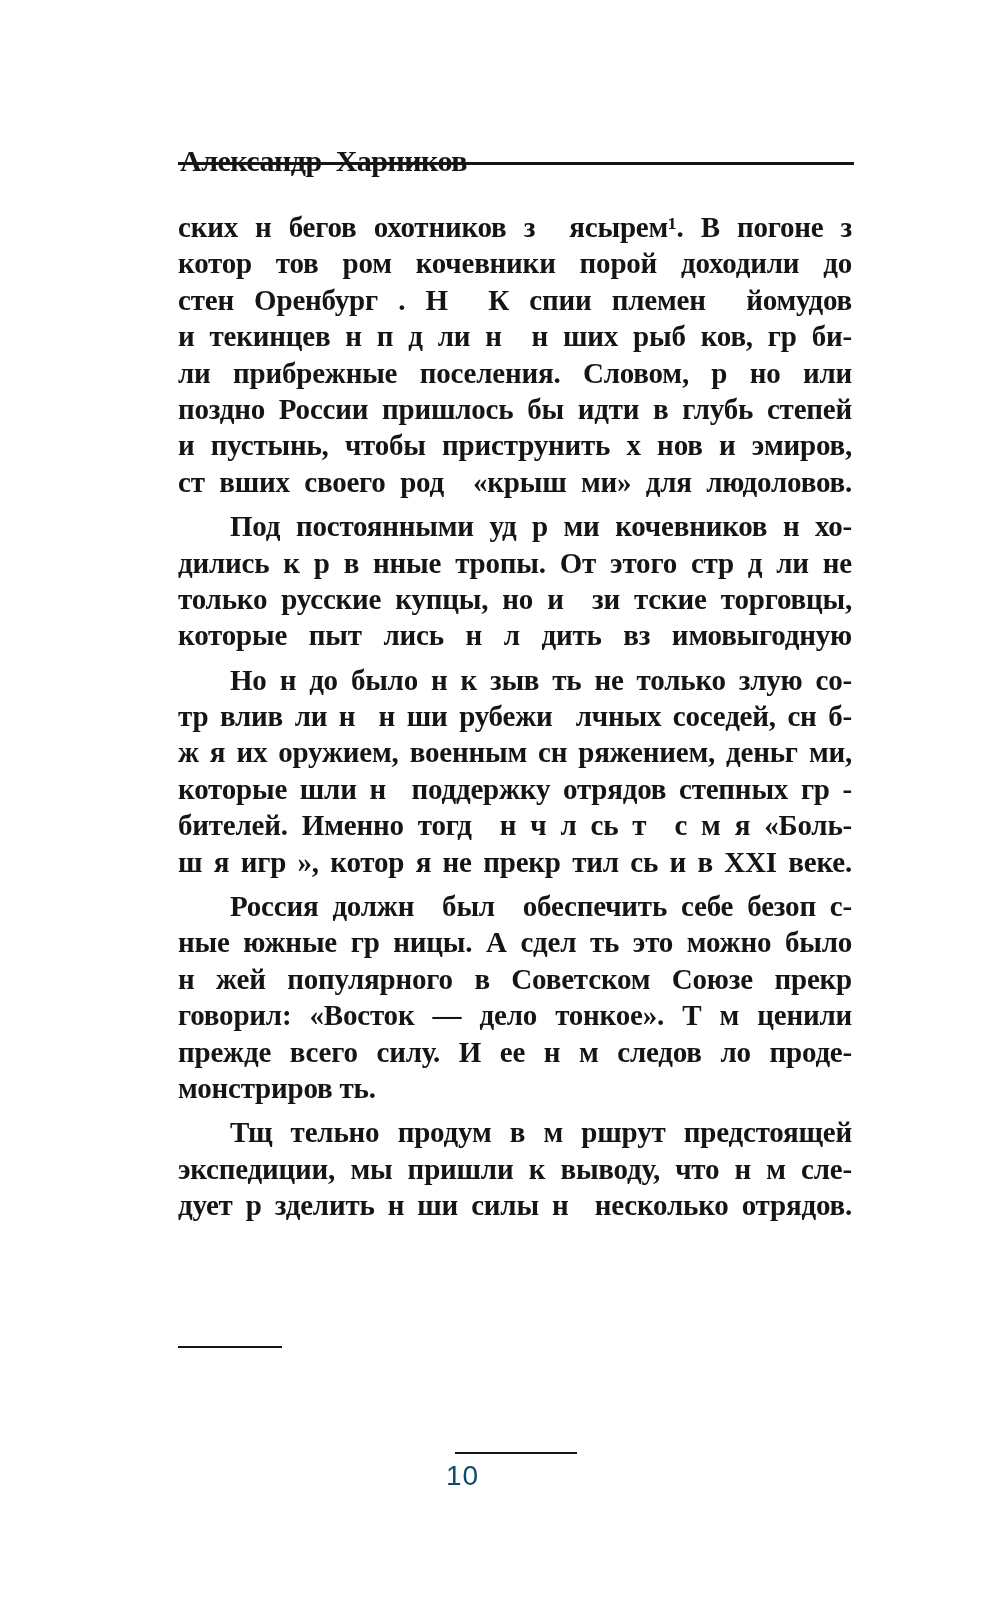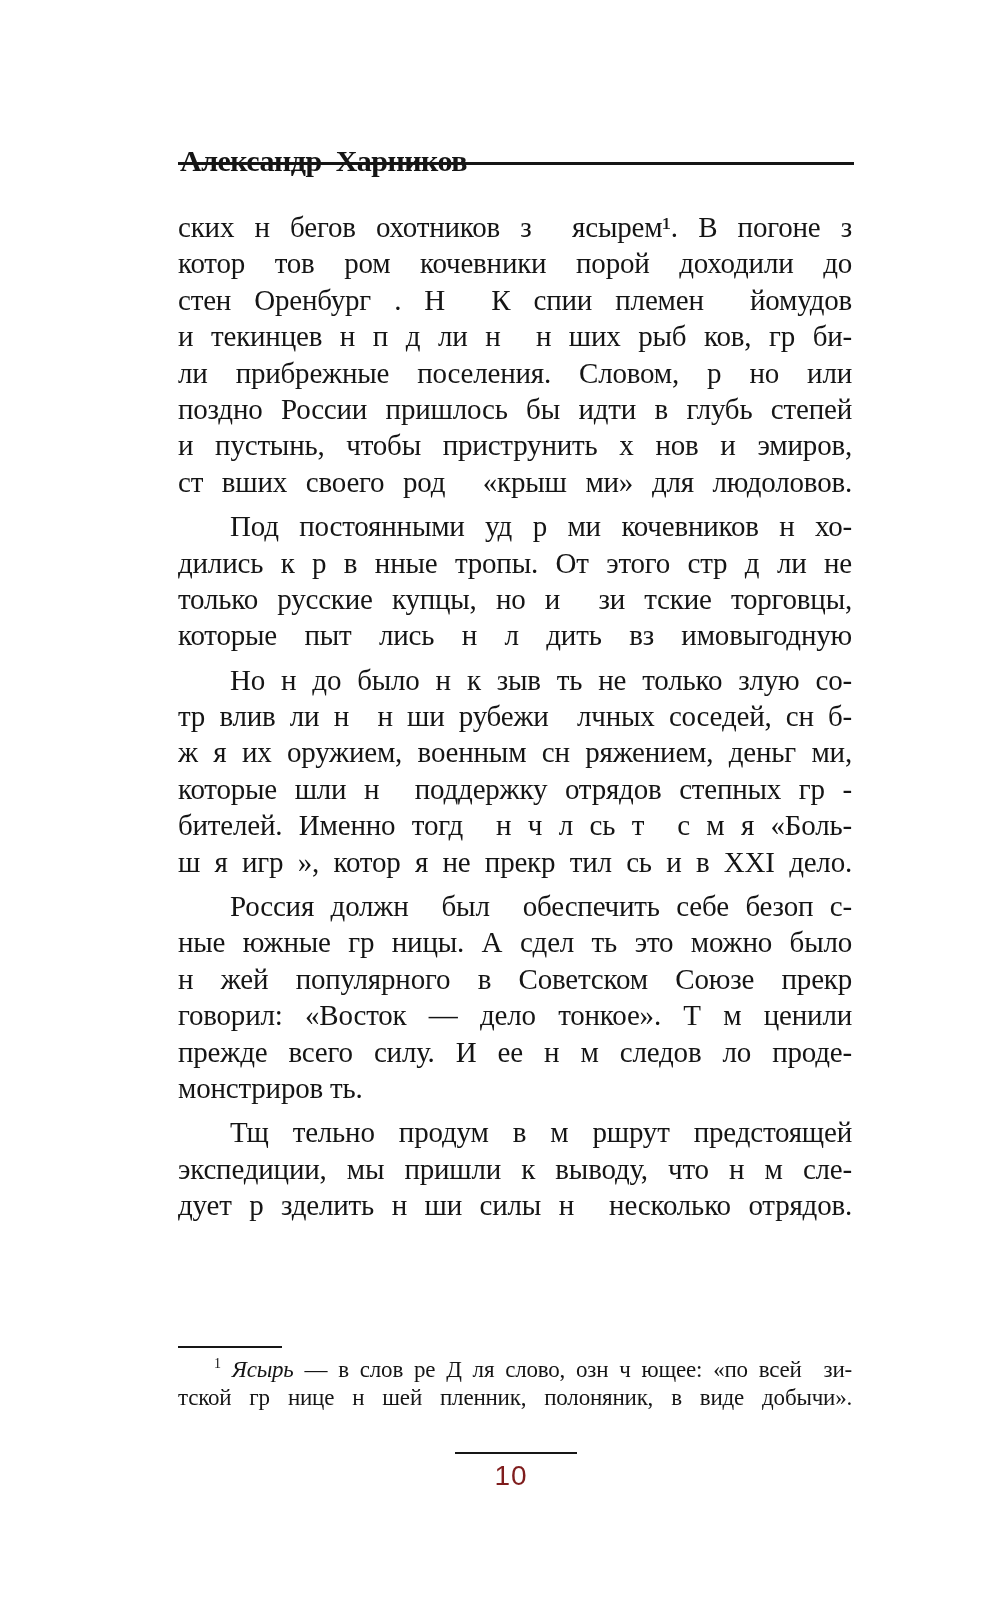--- a/index.html
+++ b/index.html
@@ -19,21 +19,21 @@
     white-space: nowrap;
     margin-top: 24px;
   }
   .header-rule {
     position: absolute; left: 178px; top: 162px;
     width: 676px; height: 3px; background: #161616;
   }
 
   .body-text {
     position: absolute; left: 178px; top: 209px; width: 674px;
-    font-size: 29px; line-height: 36.4px; letter-spacing: -0.2px;
+    font-size: 29px; line-height: 36.4px; letter-spacing: -0.2px; font-weight: bold;
   }
   .line {
     text-align: justify; text-align-last: justify;
     height: 36.4px; overflow: hidden;
   }
   .line.flush { text-align-last: left; }
   .line.indent { text-indent: 52px; margin-top: 8px; }
 
   .footnote-rule {
     position: absolute; left: 178px; top: 1346px;
@@ -46,24 +46,23 @@
   .fn-line { text-align: justify; text-align-last: justify; height: 28px; overflow: hidden; }
   .fn-line.first { text-indent: 36px; }
   .fn-marker { font-size: 14px; vertical-align: super; line-height: 0; }
   .fn-term { font-style: italic; }
 
   .pagefoot-rule {
     position: absolute; left: 455px; top: 1452px;
     width: 122px; height: 2px; background: #161616;
   }
   .page-number {
-    position: absolute; left: 420px; top: 1460px; width: 182px;
-    text-align: center;
+    position: absolute; left: 446px; top: 1460px; width: 182px;
     font-family: "Liberation Sans", sans-serif;
-    font-size: 28px; color: #7f1d1d; letter-spacing: 1px;
+    font-size: 28px; color: #0c4a6e; letter-spacing: 1px;
   }
 </style>
 </head>
 <body>
 
 <div class="page">
 
   <div class="header-author">Александр&nbsp; Харников</div>
   <div class="header-rule"></div>
 
@@ -78,35 +77,31 @@
     <div class="line">ст вших своего род &nbsp;«крыш ми» для людоловов.</div>
     <div class="line indent">Под постоянными уд р ми кочевников н хо-</div>
     <div class="line">дились к р в нные тропы. От этого стр д ли не</div>
     <div class="line">только русские купцы, но и &nbsp;зи тские торговцы,</div>
     <div class="line">которые пыт лись н л дить вз имовыгодную</div>
     <div class="line indent">Но н до было н к зыв ть не только злую со-</div>
     <div class="line">тр влив ли н &nbsp;н ши рубежи &nbsp;лчных соседей, сн б-</div>
     <div class="line">ж я их оружием, военным сн ряжением, деньг ми,</div>
     <div class="line">которые шли н &nbsp;поддержку отрядов степных гр -</div>
     <div class="line">бителей. Именно тогд &nbsp;н ч л сь т &nbsp;с м я «Боль-</div>
-    <div class="line">ш я игр », котор я не прекр тил сь и в XXI дело.</div>
+    <div class="line">ш я игр », котор я не прекр тил сь и в XXI веке.</div>
     <div class="line indent">Россия должн &nbsp;был &nbsp;обеспечить себе безоп с-</div>
     <div class="line">ные южные гр ницы. А сдел ть это можно было</div>
     <div class="line">н жей популярного в Советском Союзе прекр</div>
     <div class="line">говорил: «Восток — дело тонкое». Т м ценили</div>
     <div class="line">прежде всего силу. И ее н м следов ло проде-</div>
     <div class="line flush">монстриров ть.</div>
     <div class="line indent">Тщ тельно продум в м ршрут предстоящей</div>
     <div class="line">экспедиции, мы пришли к выводу, что н м сле-</div>
     <div class="line">дует р зделить н ши силы н &nbsp;несколько отрядов.</div>
   </div>
 
   <div class="footnote-rule"></div>
 
-  <div class="footnote">
-    <div class="fn-line first"><sup class="fn-marker">1</sup><span>&nbsp;</span><span class="fn-term">Ясырь</span><span> — в слов ре Д ля слово, озн ч ющее: «по всей &nbsp;зи-</span></div>
-    <div class="fn-line">тской гр нице н шей пленник, полоняник, в виде добычи».</div>
-  </div>
 
   <div class="pagefoot-rule"></div>
   <div class="page-number">10</div>
 
 </div>
 
 </body></html>

